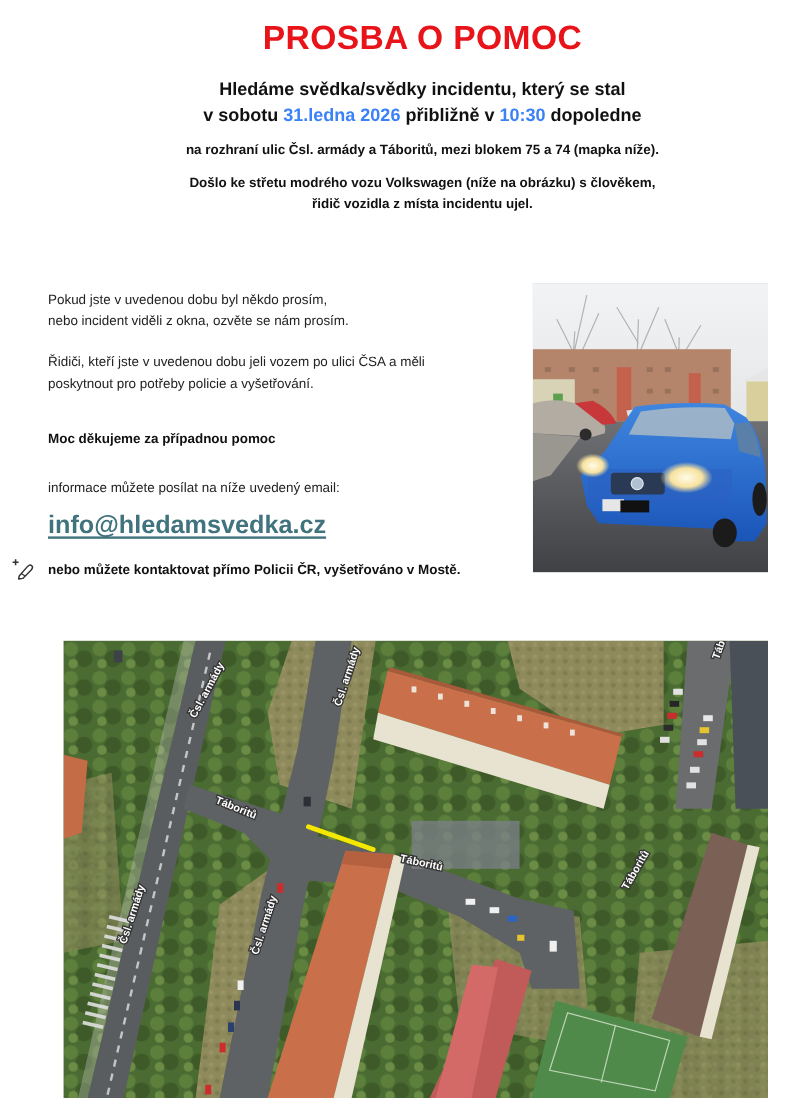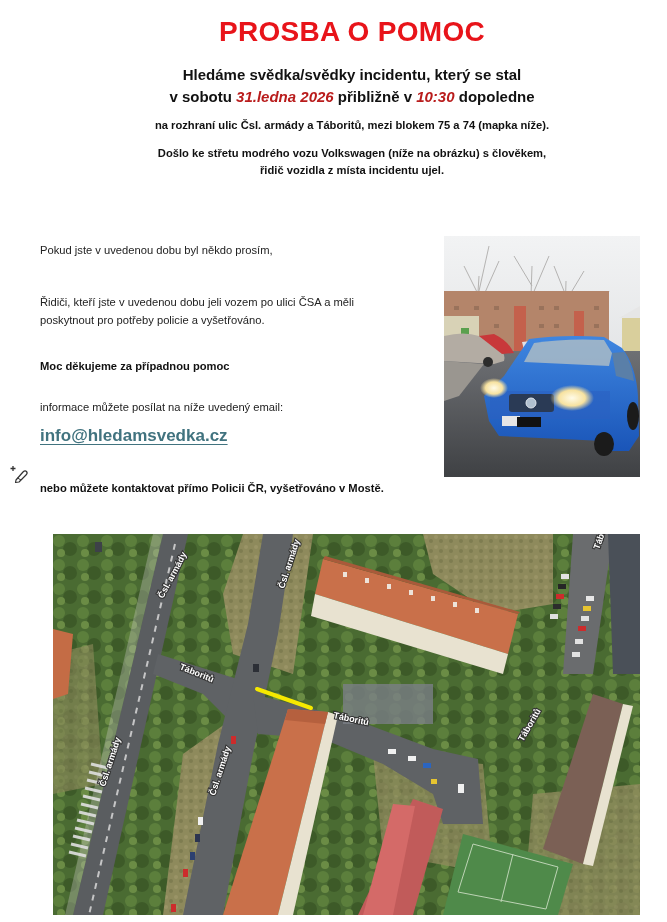--- a/index.html
+++ b/index.html
@@ -10,43 +10,43 @@
     position: absolute; left: 0; top: 16px; width: 704px;
     text-align: center; font-size: 28px; font-weight: bold; color: #e8141a;
     letter-spacing: 0.3px;
   }
   .subhead {
     position: absolute; left: 0; width: 704px; text-align: center;
     font-size: 15px; font-weight: bold; color: #111;
   }
   .subhead.l1 { top: 66px; }
   .subhead.l2 { top: 88px; }
-  .red { color: #b91c1c; font-style: italic; }
+  .red { color: #3b82f6; }
   .note {
     position: absolute; left: 0; width: 704px; text-align: center;
     font-size: 11.2px; font-weight: bold; color: #111;
   }
   .note.n1 { top: 119px; }
   .note.n2 { top: 147px; }
   .note.n3 { top: 164px; }
 
   .body-text {
     position: absolute; left: 40px; width: 400px;
     font-size: 11.2px; line-height: 17.5px; color: #222;
   }
   .p1 { top: 242px; }
   .p2 { top: 294px; }
   .p3 { top: 358px; font-weight: bold; color: #111; }
   .p4 { top: 399px; }
   .email {
     position: absolute; left: 40px; top: 426px;
-    font-size: 17px; font-weight: bold; color: #41737f;
+    font-size: 21px; font-weight: bold; color: #41737f;
     text-decoration: underline; text-underline-offset: 3px;
   }
-  .p5 { top: 467px; font-weight: bold; color: #111; width: 420px; margin-top: 13px; }
+  .p5 { top: 467px; font-weight: bold; color: #111; width: 420px; }
 
   .ai-icon { position: absolute; left: 9px; top: 464px; width: 20px; height: 20px; }
 
   .photo {
     position: absolute; left: 444px; top: 236px; width: 196px; height: 241px;
     overflow: hidden; background: #d8dcdf;
   }
   .map {
     position: absolute; left: 53px; top: 534px; width: 587px; height: 381px;
     overflow: hidden; background: #5c6a3e;
@@ -62,25 +62,26 @@
 <div class="subhead l2">
   <span>v sobotu </span><span class="red">31.ledna 2026</span><span> přibližně v </span><span class="red">10:30</span><span> dopoledne</span>
 </div>
 
 <div class="note n1">na rozhraní ulic Čsl. armády a Táboritů, mezi blokem 75 a 74 (mapka níže).</div>
 <div class="note n2">Došlo ke střetu modrého vozu Volkswagen (níže na obrázku) s člověkem,</div>
 <div class="note n3">řidič vozidla z místa incidentu ujel.</div>
 
 <div class="body-text p1">
   <div>Pokud jste v uvedenou dobu byl někdo prosím,</div>
+  <div>nebo incident viděli z okna, ozvěte se nám prosím.</div>
 </div>
 
 <div class="body-text p2">
   <div>Řidiči, kteří jste v uvedenou dobu jeli vozem po ulici ČSA a měli</div>
-  <div>poskytnout pro potřeby policie a vyšetřováno.</div>
+  <div>poskytnout pro potřeby policie a vyšetřování.</div>
 </div>
 
 <div class="body-text p3">Moc děkujeme za případnou pomoc</div>
 <div class="body-text p4">informace můžete posílat na níže uvedený email:</div>
 <a class="email">info@hledamsvedka.cz</a>
 
 <span class="ai-icon">
   <svg width="20" height="20" viewBox="0 0 20 20">
     <path d="M4 2 v5 M1.5 4.5 h5" stroke="#333" stroke-width="1.3" fill="none"></path>
     <path d="M7 16 L14 8 Q16 6 17.5 7.5 Q19 9 17 11 L10 18 L6.5 18.5 Z" stroke="#333" stroke-width="1.2" fill="none" stroke-linejoin="round"></path>

